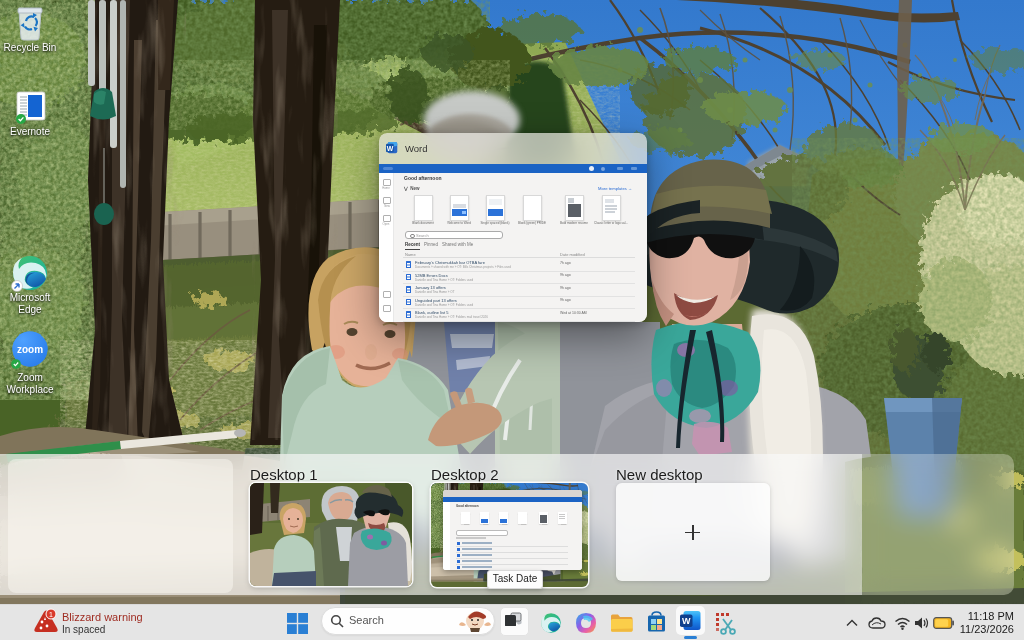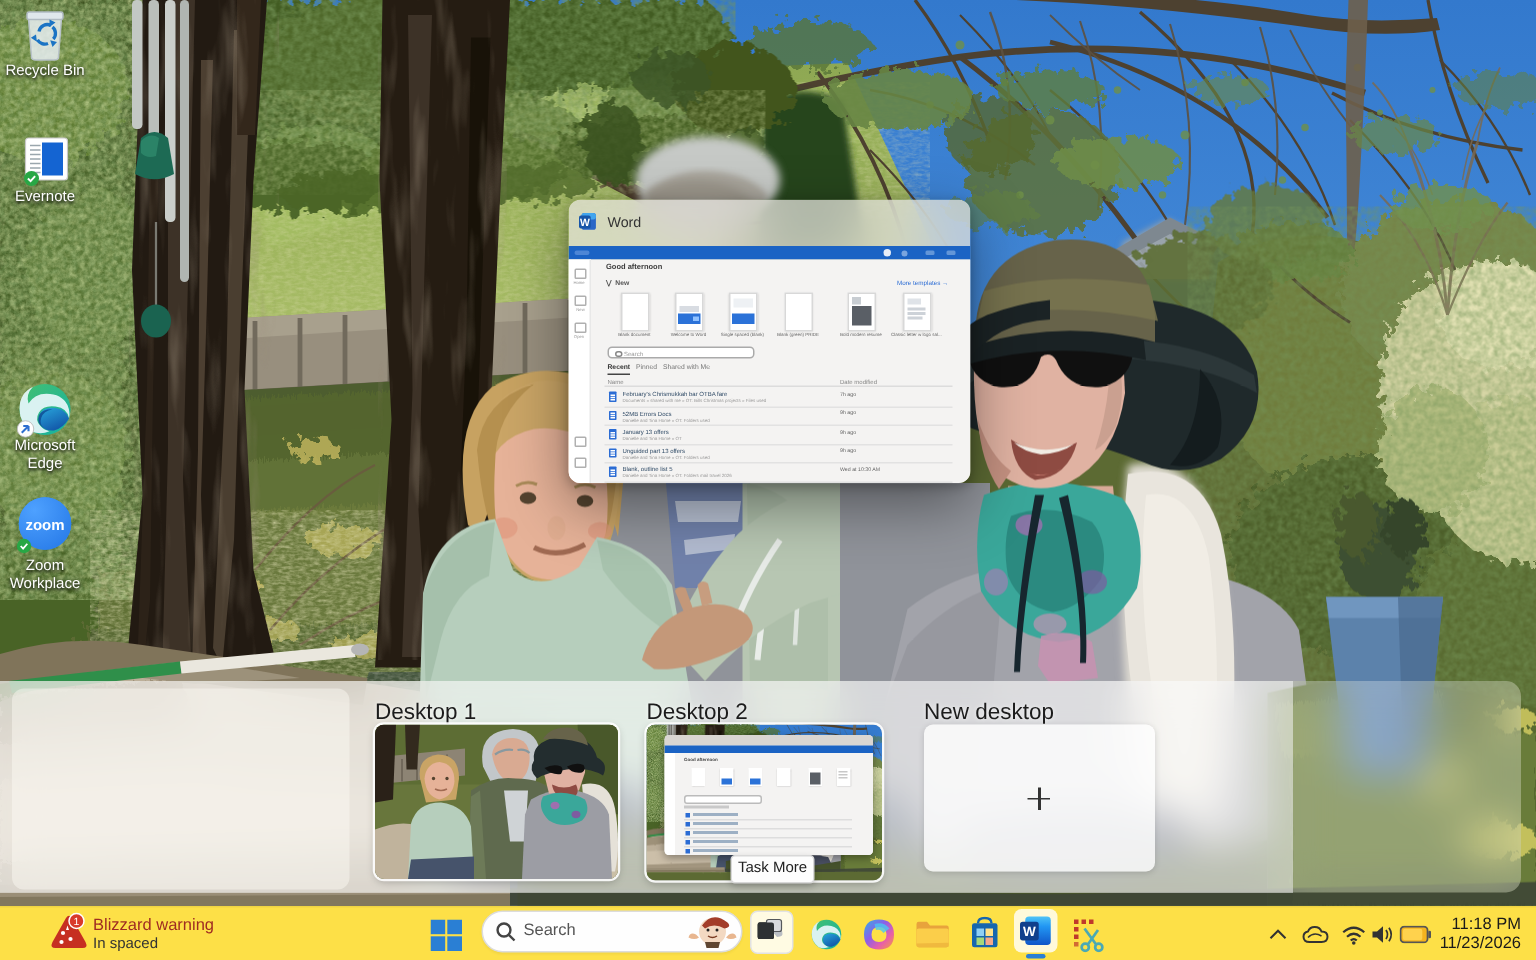--- a/index.html
+++ b/index.html
@@ -722,24 +722,24 @@
       </div>
     </div>
 
     <div class="abs" style="left:616px;top:483px;width:154px;height:98px;border-radius:6px;background:rgba(255,255,255,0.78);box-shadow:0 1px 4px rgba(0,0,0,0.15)">
       <div class="abs" style="left:69px;top:42px;width:16px;height:16px">
         <div class="abs" style="left:7.4px;top:0;width:1.2px;height:15px;background:#333"></div>
         <div class="abs" style="left:0;top:7px;width:15px;height:1.2px;background:#333"></div>
       </div>
     </div>
 
-    <div class="abs" style="left:487px;top:570px;width:54px;height:17px;background:#fdfdfd;border:1px solid #d8d8d8;border-radius:3px;box-shadow:0 2px 5px rgba(0,0,0,0.2);font-size:10px;color:#222;text-align:center;line-height:16px">Task More</div>
+    <div class="abs" style="left:487px;top:570px;width:54px;height:17px;background:#fdfdfd;border:1px solid #d8d8d8;border-radius:3px;box-shadow:0 2px 5px rgba(0,0,0,0.2);font-size:10px;color:#222;text-align:center;line-height:16px">Task Date</div>
   </div>
 
-  <div id="taskbar" class="abs" style="left:0;top:604px;width:1024px;height:36px;background:#fde047;border-top:1px solid rgba(0,0,0,0.05)">
+  <div id="taskbar" class="abs" style="left:0;top:604px;width:1024px;height:36px;background:#e5e5e5;border-top:1px solid rgba(0,0,0,0.05)">
 
     <svg class="abs" style="left:33px;top:3px" width="26" height="28" viewBox="0 0 26 28">
       <path d="M11,4 Q13,1 15,4 L24,20 Q26,24 22,24 L4,24 Q0,24 2,20 Z" fill="#c62f21"></path>
       <g fill="#fff">
           <circle cx="9" cy="14" r="1.4"></circle>
           <circle cx="14" cy="18" r="1.4"></circle>
           <circle cx="8" cy="20" r="1.4"></circle>
           <path d="M12,9 l1,3 -2,0 z"></path>
         </g>
       <circle cx="18" cy="6" r="5" fill="#d93a2b" stroke="#fff" stroke-width="1"></circle>

